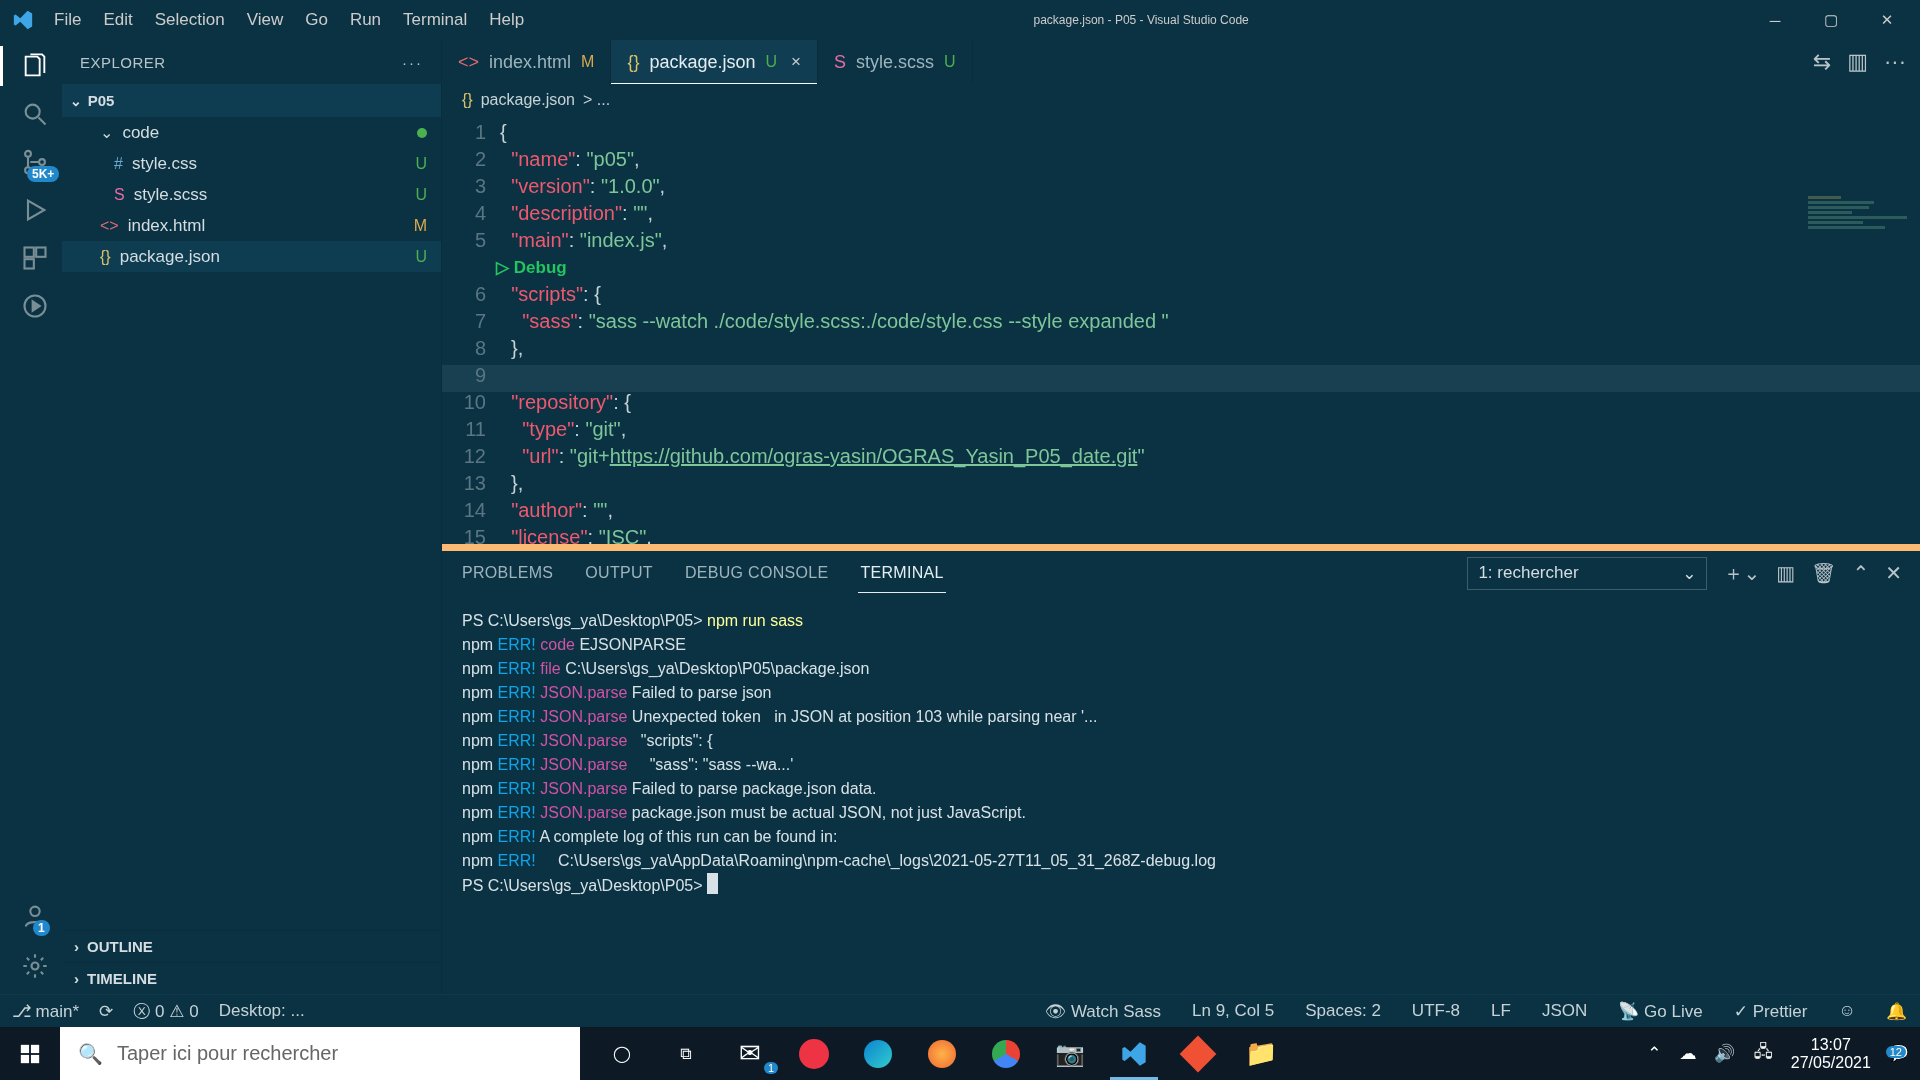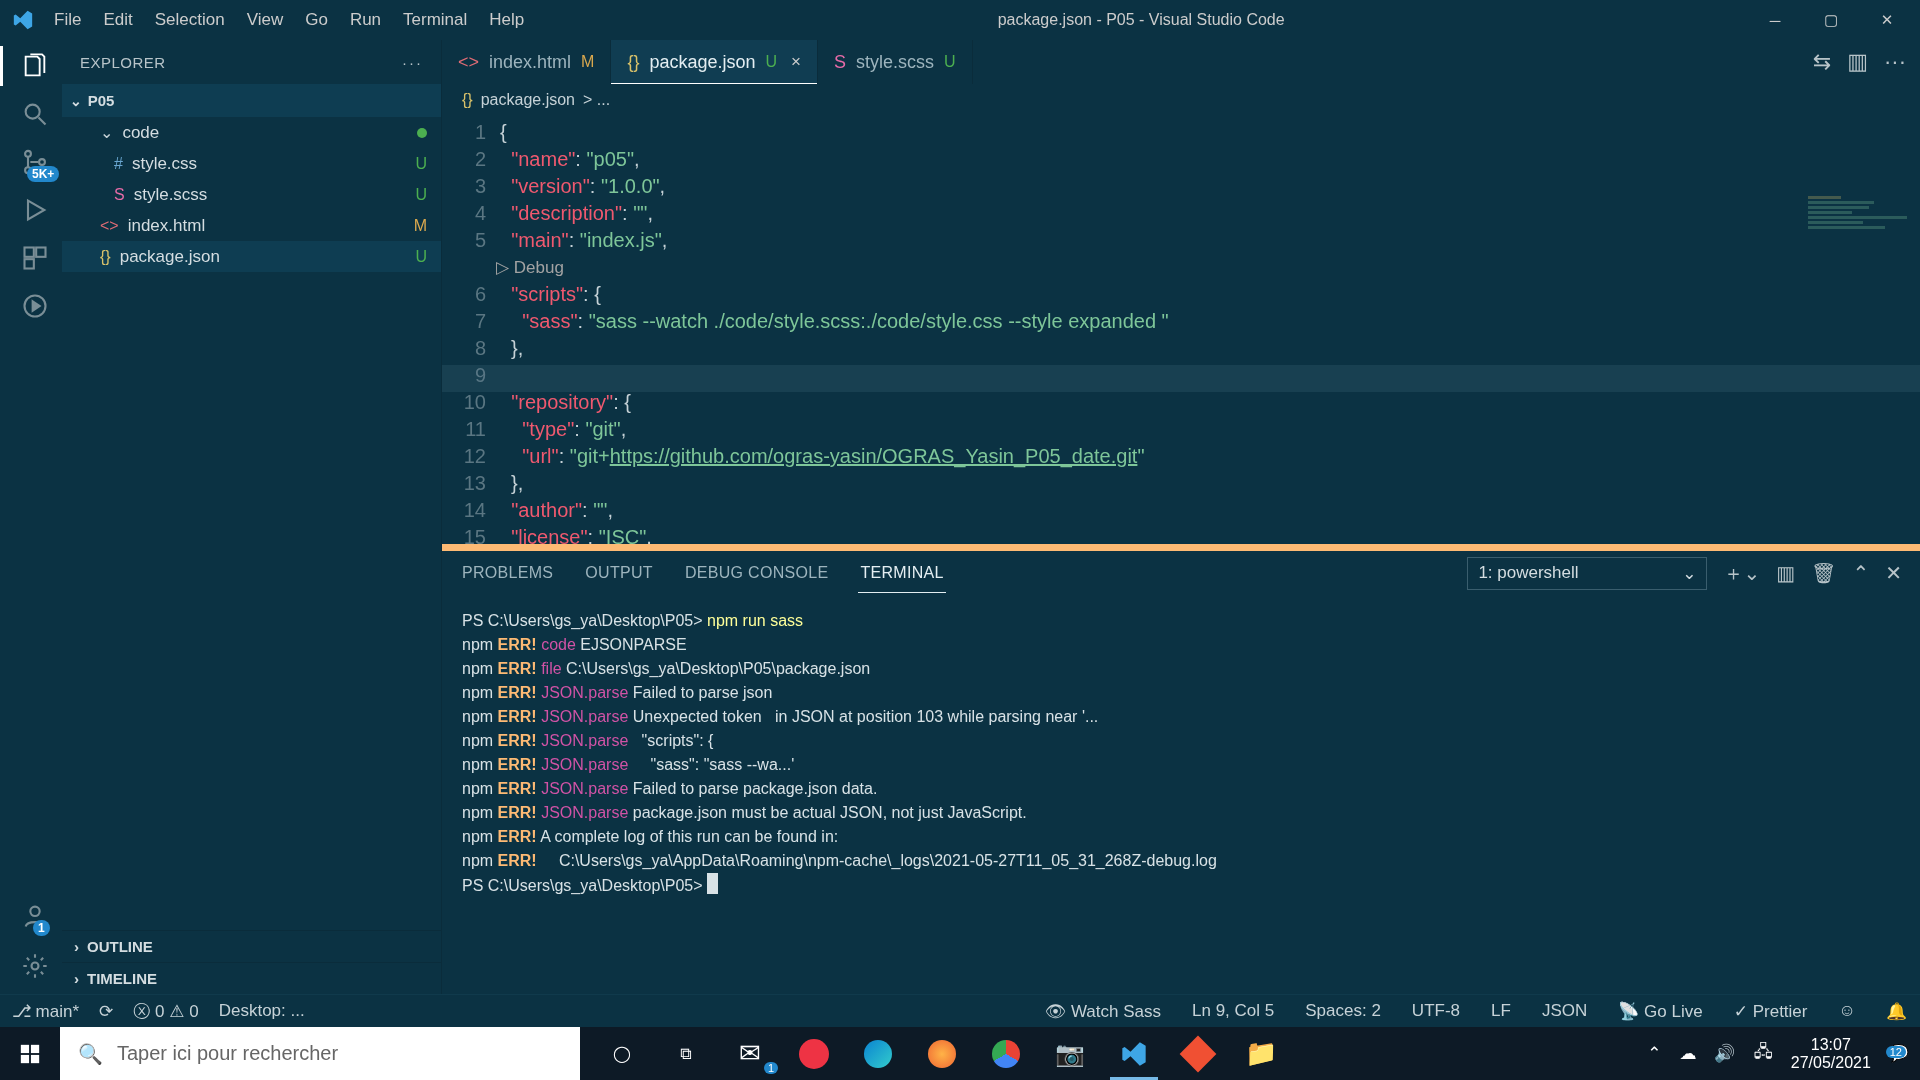--- a/index.html
+++ b/index.html
@@ -1,21 +1,21 @@
 <!DOCTYPE html>
 <html><head>
 <meta charset="utf-8">
 <style>
 * { margin:0; padding:0; box-sizing:border-box; font-family:"Segoe UI",Arial,sans-serif; }
 body { width:1920px; height:1080px; background:#0b3243; color:#ccc; overflow:hidden; position:relative; }
 .titlebar { height:40px; background:#0b3243; display:flex; align-items:center; padding:0 6px; color:#ccc; font-size:17px; }
 .titlebar .logo { width:22px; height:22px; margin:0 10px 0 6px; }
 .titlebar .menu { display:flex; gap:2px; }
 .titlebar .menu span { padding:4px 10px; cursor:default; }
-.titlebar .title-center { flex:1; text-align:center; font-size:16px; color:#ccc; }
+.titlebar .title-center { flex:1; text-align:center; font-size:12px; color:#ccc; }
 .titlebar .win-controls { display:flex; gap:2px; }
 .titlebar .win-controls .wc { width:54px; height:38px; display:flex; align-items:center; justify-content:center; font-size:15px; color:#ccc; }
 .main { display:flex; height:calc(100% - 40px - 33px - 53px); }
 .activity { width:62px; background:#0b3243; display:flex; flex-direction:column; align-items:center; padding-top:8px; gap:12px; position:relative; }
 .activity .icon { width:36px; height:36px; display:flex; align-items:center; justify-content:flex-end; color:#7a8e96; font-size:26px; position:relative; }
 .activity .icon.active { color:#fff; }
 .activity .icon.active::before { content:""; position:absolute; left:-13px; top:-2px; width:3px; height:40px; background:#fff; }
 .badge { position:absolute; bottom:-2px; left:14px; background:#2288cc; color:#fff; border-radius:9px; font-size:12px; padding:1px 5px; font-weight:600; }
 .activity .bottom-icons { position:absolute; bottom:10px; display:flex; flex-direction:column; gap:14px; align-items:center; }
 .sidebar { width:380px; background:#0b3243; border-right:1px solid #0a2c3b; display:flex; flex-direction:column; }
@@ -44,32 +44,32 @@
 .tab .close { color:#ccc; font-size:17px; margin-left:4px; }
 .tabs .right-icons { margin-left:auto; display:flex; align-items:center; gap:16px; padding-right:14px; color:#b8c4c9; font-size:22px; }
 .breadcrumb { height:32px; display:flex; align-items:center; padding:0 20px; color:#c6d2d7; font-size:16px; gap:8px; }
 .code-area { display:flex; background:#0b3243; font-family:"Consolas","Courier New",monospace; font-size:20px; line-height:27px; height:428px; overflow:hidden; position:relative; }
 .gutter { width:58px; text-align:right; color:#5a7682; padding-top:3px; padding-right:14px; }
 .code { padding-top:3px; color:#c6d2d7; white-space:pre; position:relative; }
 .code .hl-line { position:absolute; left:-68px; right:-800px; height:27px; top:249px; background:rgba(80,120,140,0.2); }
 .k { color:#ef596f; } 
 .s { color:#7ec699; }
 .url { text-decoration:underline; }
-.debug-lens { color:#a3a3a3; font-size:17px; margin-left:-4px; }
+.debug-lens { color:#22c55e; font-size:17px; margin-left:-4px;font-weight:bold; }
 .minimap { position:absolute; right:2px; top:80px; width:110px; height:100px; opacity:0.28; }
 .minimap .mm-line { height:3px; margin-bottom:2px; }
 .panel { flex:1; background:#0b3243; border-top:7px solid #fdba74; display:flex; flex-direction:column; }
 .panel-tabs { height:44px; display:flex; align-items:center; padding:0 18px; gap:28px; color:#9db4bd; font-size:16px; }
 .panel-tabs .pt { padding:10px 2px; letter-spacing:0.3px; }
 .panel-tabs .pt.active { color:#e4eef2; border-bottom:1px solid #e4eef2; }
 .panel-tabs .right { margin-left:auto; display:flex; align-items:center; gap:16px; }
 .term-select { background:#0b3243; border:1px solid #3a5e6e; color:#d4dde1; height:33px; width:240px; font-size:17px; padding:0 10px; display:flex; align-items:center; justify-content:space-between; }
 .panel-tabs .ico { color:#b8c4c9; font-size:20px; display:flex; align-items:center; }
 .terminal { flex:1; font-family:"Consolas","Courier New",monospace; font-size:16px; line-height:24px; padding:14px 20px 6px 20px; color:#d8e2e6; white-space:pre; overflow:hidden; }
-.terminal .err { color:#fdba74; font-weight:700; }
+.terminal .err { color:#0ea5e9; font-weight:400; }
 .terminal .jp { color:#d153a6; font-weight:500; }
 .terminal .cmd { color:#ffff99; }
 .terminal .cursor { display:inline-block; width:11px; height:21px; background:#d8e2e6; vertical-align:text-bottom; }
 .statusbar { height:33px; background:#0b3243; border-top:1px solid #103a4c; display:flex; align-items:center; font-size:17px; color:#c6d2d7; padding:0 12px; gap:20px; }
 .statusbar .right { margin-left:auto; display:flex; align-items:center; gap:31px; }
 .taskbar { position:absolute; bottom:0; left:0; right:0; height:53px; background:#0d1a26; display:flex; align-items:center; color:#fff; }
 .taskbar .start { width:60px; height:100%; display:flex; align-items:center; justify-content:center; font-size:22px; }
 .taskbar .search { height:100%; width:520px; background:#fff; color:#666; display:flex; align-items:center; padding:0 18px; font-size:20px; gap:14px; }
 .taskbar .apps { display:flex; align-items:center; height:100%; margin-left:10px; }
 .taskbar .apps .app { width:64px; height:100%; display:flex; align-items:center; justify-content:center; position:relative; }
@@ -268,21 +268,21 @@
     </div>
 
     <div class="panel">
       <div class="panel-tabs" id="panel-tabs">
       <div class="pt">PROBLEMS</div>
           <div class="pt">OUTPUT</div>
           <div class="pt">DEBUG CONSOLE</div>
           <div class="pt active">TERMINAL</div>
           <div class="right">
             <div class="term-select">
-              <span>1: powershell</span>
+              <span>1: rechercher</span>
               <span>⌄</span>
             </div>
             <span class="ico">＋⌄</span>
             <span class="ico">▥</span>
             <span class="ico">🗑</span>
             <span class="ico">⌃</span>
             <span class="ico">✕</span>
           </div>
         </div>
       <div class="terminal" id="terminal"><div><span>PS C:\Users\gs_ya\Desktop\P05&gt; </span><span class="cmd">npm run sass</span></div><div><span>npm </span><span class="err">ERR!</span><span class="jp"> code</span><span> EJSONPARSE</span></div><div><span>npm </span><span class="err">ERR!</span><span class="jp"> file</span><span> C:\Users\gs_ya\Desktop\P05\package.json</span></div><div><span>npm </span><span class="err">ERR!</span><span class="jp"> JSON.parse</span><span> Failed to parse json</span></div><div><span>npm </span><span class="err">ERR!</span><span class="jp"> JSON.parse</span><span> Unexpected token   in JSON at position 103 while parsing near '...</span></div><div><span>npm </span><span class="err">ERR!</span><span class="jp"> JSON.parse</span><span>   "scripts": {</span></div><div><span>npm </span><span class="err">ERR!</span><span class="jp"> JSON.parse</span><span>     "sass": "sass --wa...'</span></div><div><span>npm </span><span class="err">ERR!</span><span class="jp"> JSON.parse</span><span> Failed to parse package.json data.</span></div><div><span>npm </span><span class="err">ERR!</span><span class="jp"> JSON.parse</span><span> package.json must be actual JSON, not just JavaScript.</span></div><div><span></span></div><div><span>npm </span><span class="err">ERR!</span><span> A complete log of this run can be found in:</span></div><div><span>npm </span><span class="err">ERR!</span><span>     C:\Users\gs_ya\AppData\Roaming\npm-cache\_logs\2021-05-27T11_05_31_268Z-debug.log</span></div><div><span>PS C:\Users\gs_ya\Desktop\P05&gt; </span><span class="cursor"></span></div></div>

